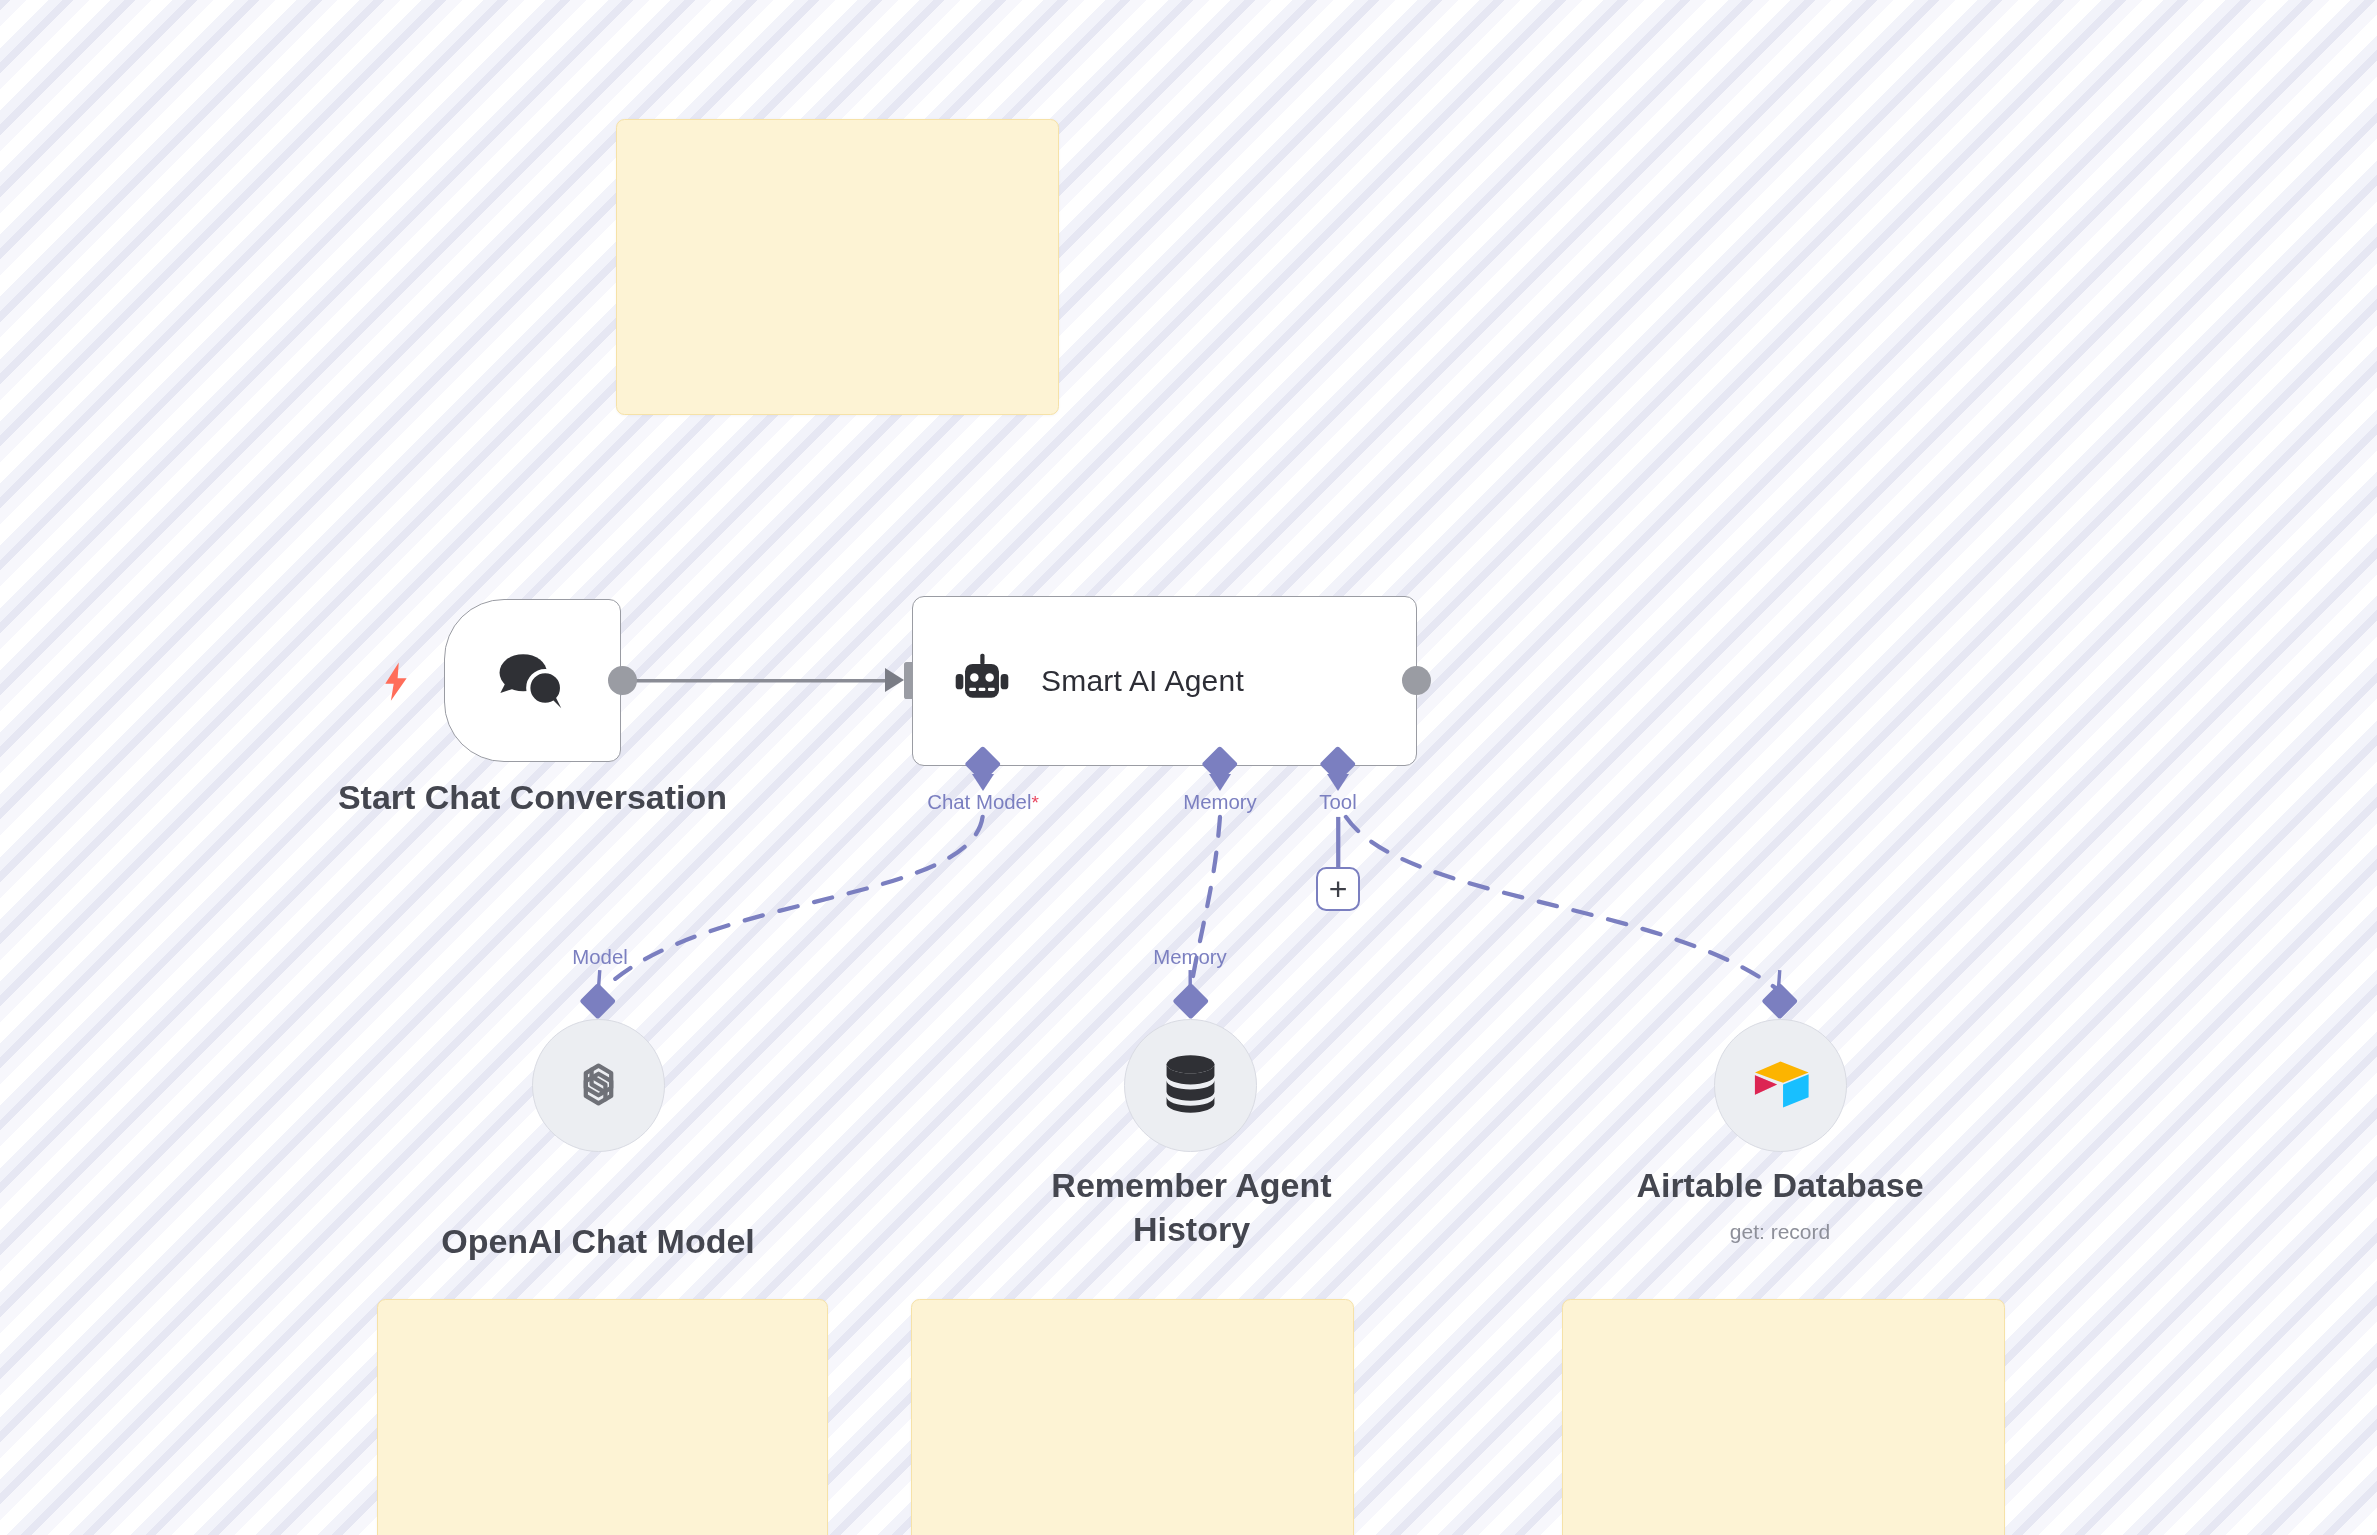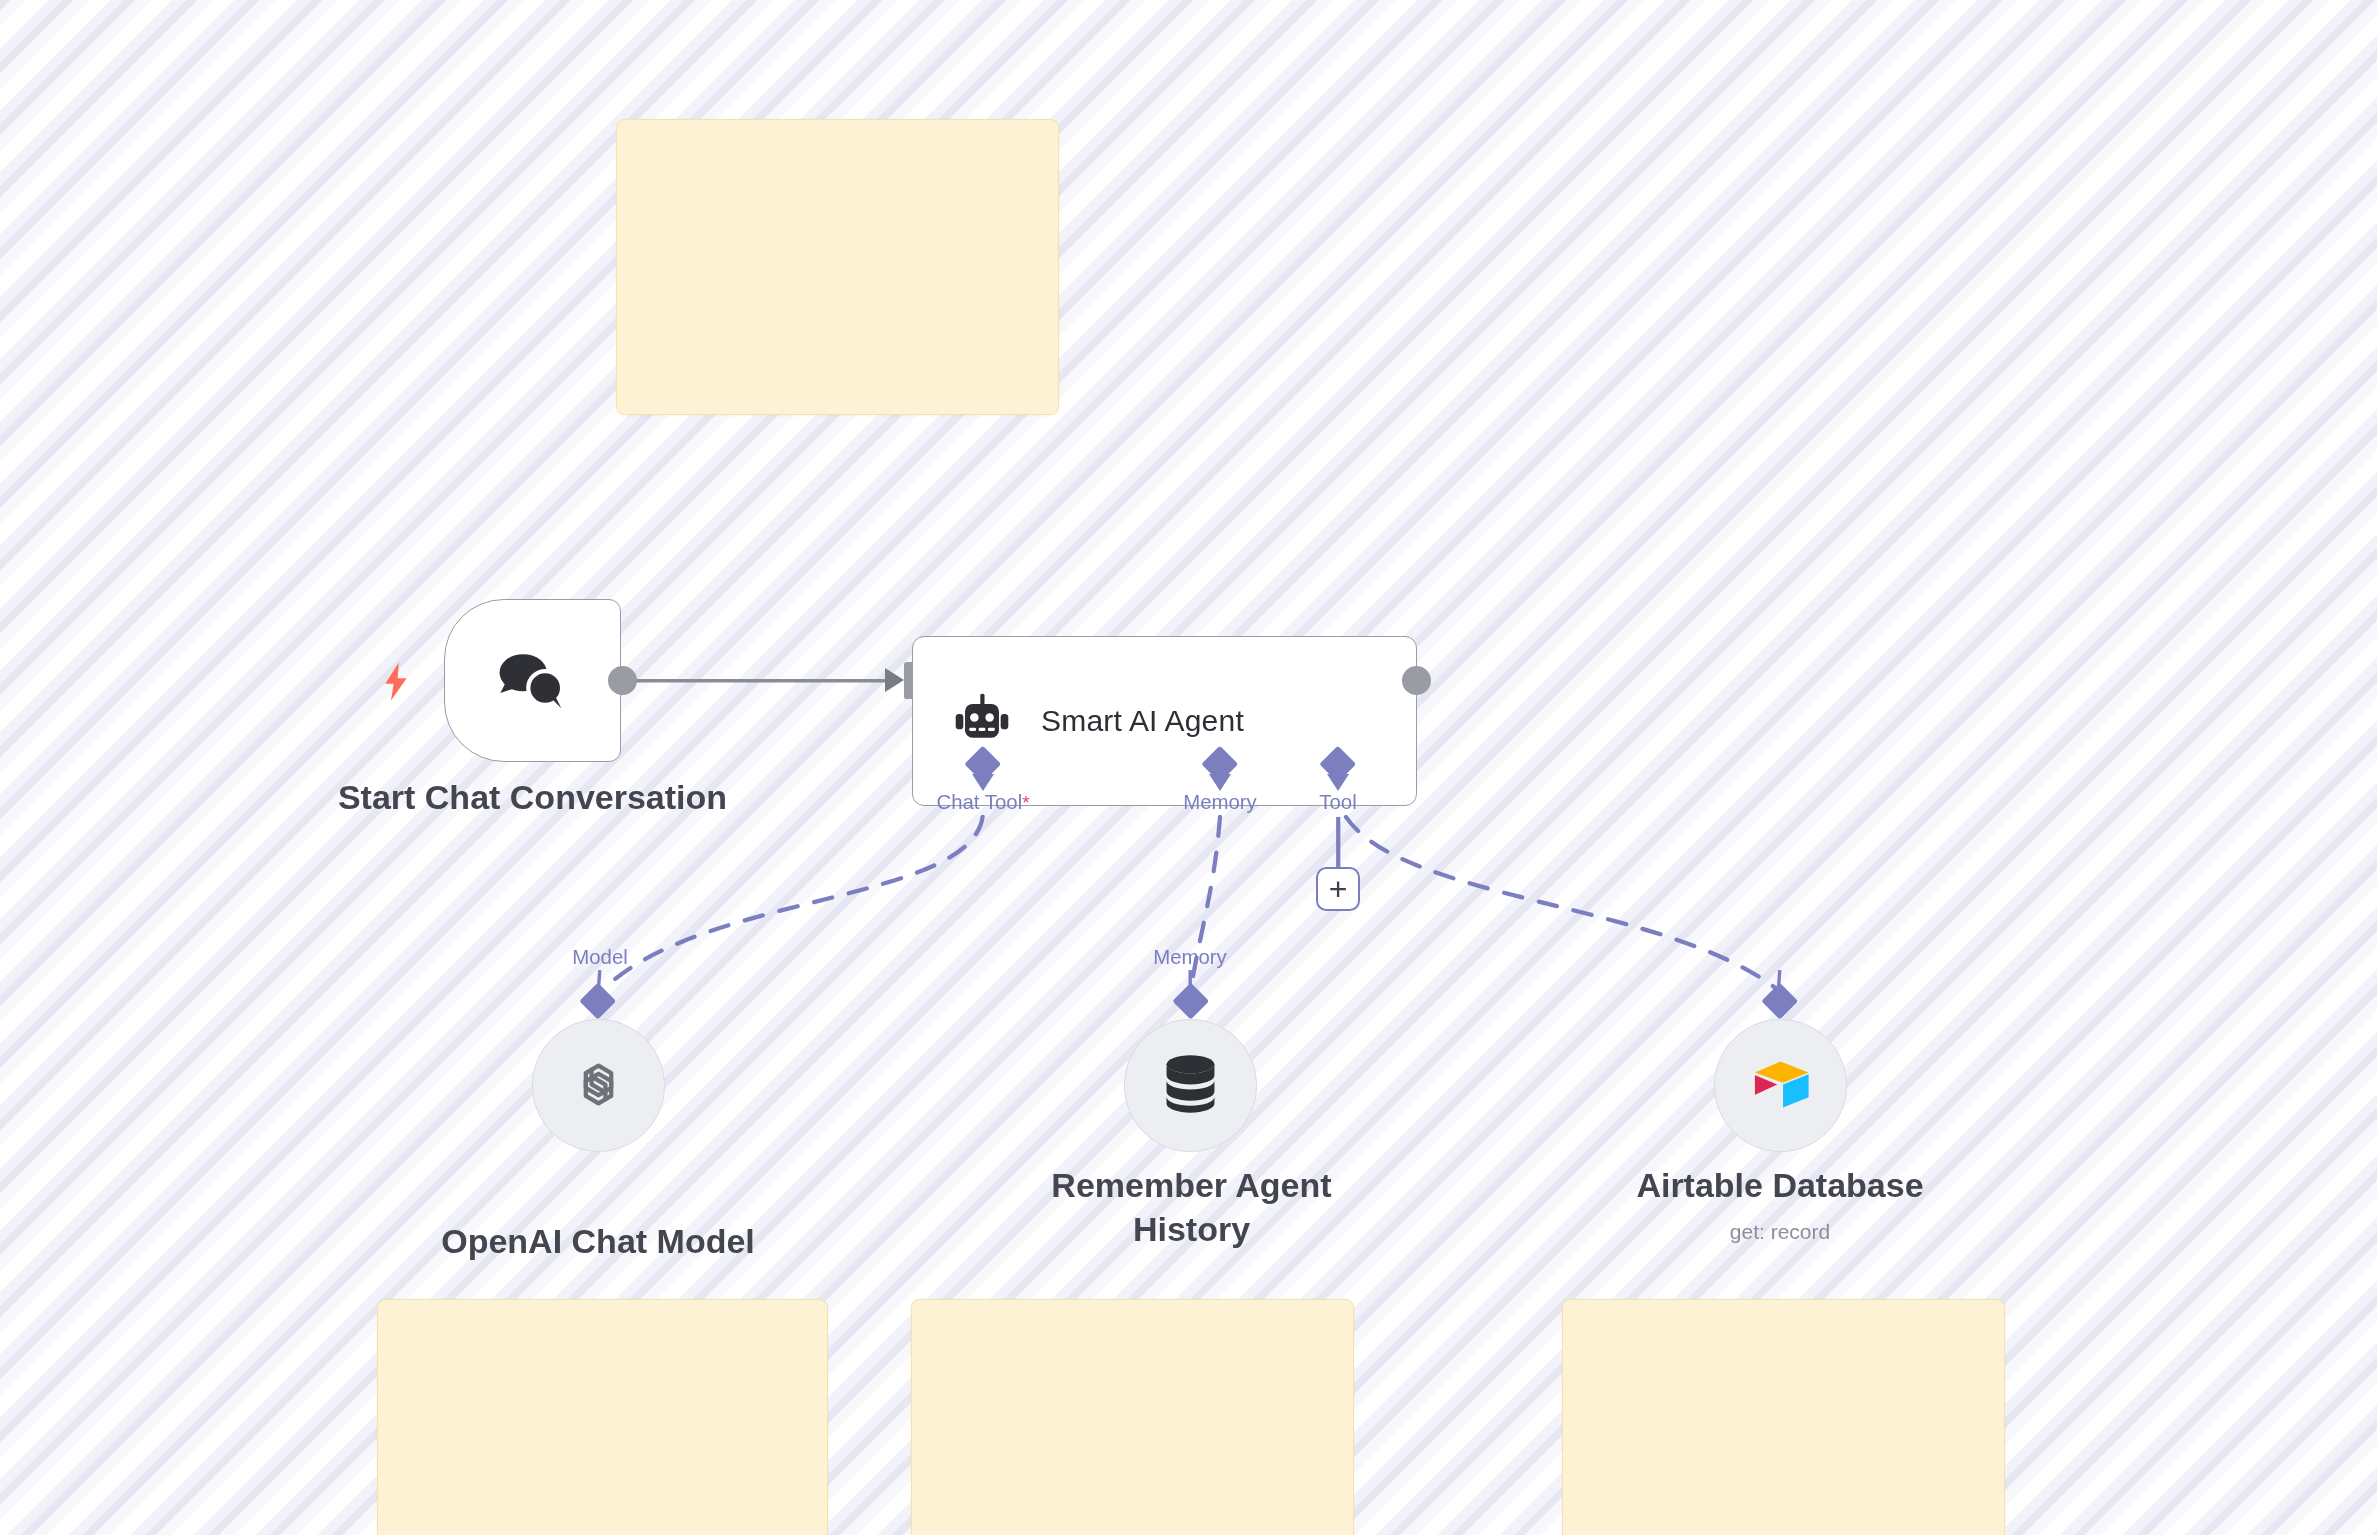--- a/index.html
+++ b/index.html
@@ -53,21 +53,20 @@
   .node-rect {
     position: absolute;
     background: #ffffff;
     border: 1.7px solid #9a9ca3;
     border-radius: 12px;
     box-sizing: border-box;
     display: flex;
     align-items: center;
     padding-left: 41px;
     gap: 31px;
-    margin-top: 40px;
   }
 
   .node-trigger {
     position: absolute;
     background: #ffffff;
     border: 1.7px solid #9a9ca3;
     border-radius: 60px 12px 12px 60px;
     box-sizing: border-box;
     display: flex;
     align-items: center;
@@ -245,21 +244,21 @@
         <rect x="40" y="42" width="8" height="4" rx="1.5" fill="#ffffff"></rect>
       </svg>
     </span>
     <span class="node-title">Smart AI Agent</span>
   </div>
   <div class="port-out" style="left:1402px; top:666px;"></div>
 
   <div class="diamond" style="left:970px; top:751px;"></div>
   <div class="diamond-stem" style="left:972px; top:774px;"></div>
   <div class="port-label" style="left:915px; top:791px; width:136px;">
-    <span>Chat Tool</span><span class="req-star">*</span>
+    <span>Chat Model</span><span class="req-star">*</span>
   </div>
 
   <div class="diamond" style="left:1207px; top:751px;"></div>
   <div class="diamond-stem" style="left:1209px; top:774px;"></div>
   <div class="port-label" style="left:1152px; top:791px; width:136px;">Memory</div>
 
   <div class="diamond" style="left:1325px; top:751px;"></div>
   <div class="diamond-stem" style="left:1327px; top:774px;"></div>
   <div class="port-label" style="left:1270px; top:791px; width:136px;">Tool</div>
 

